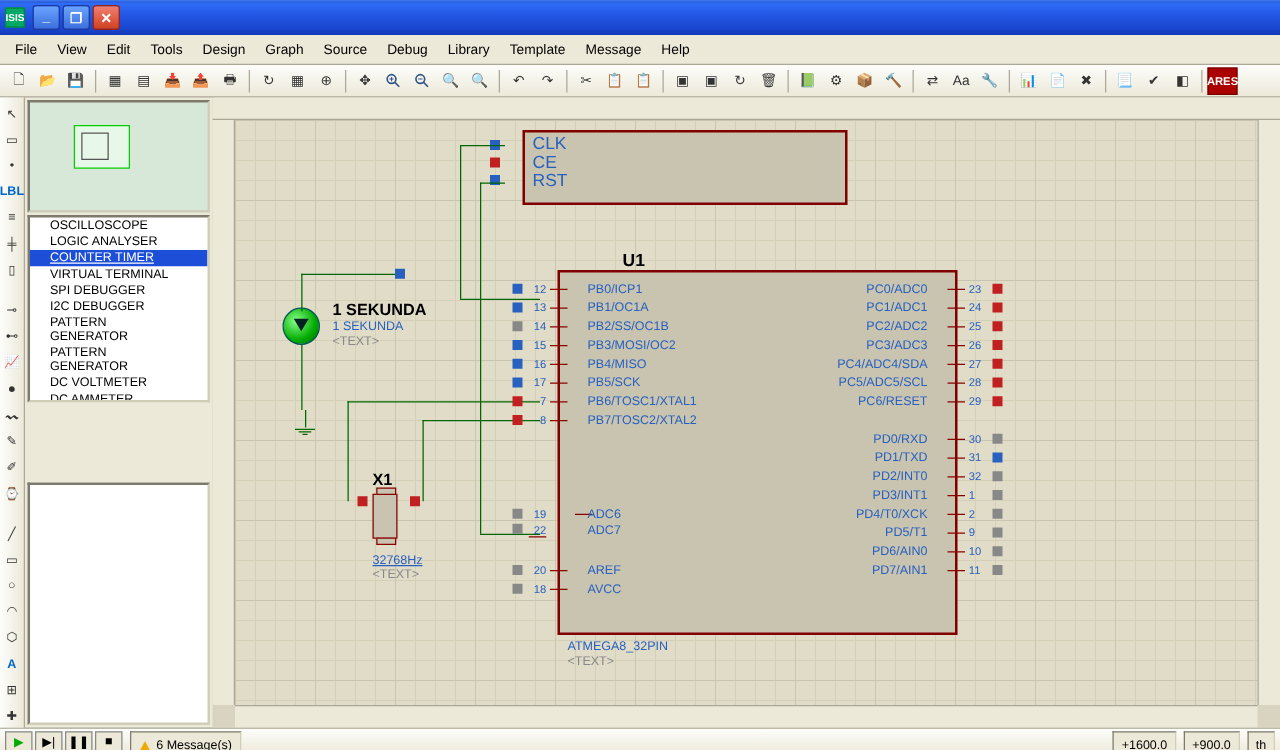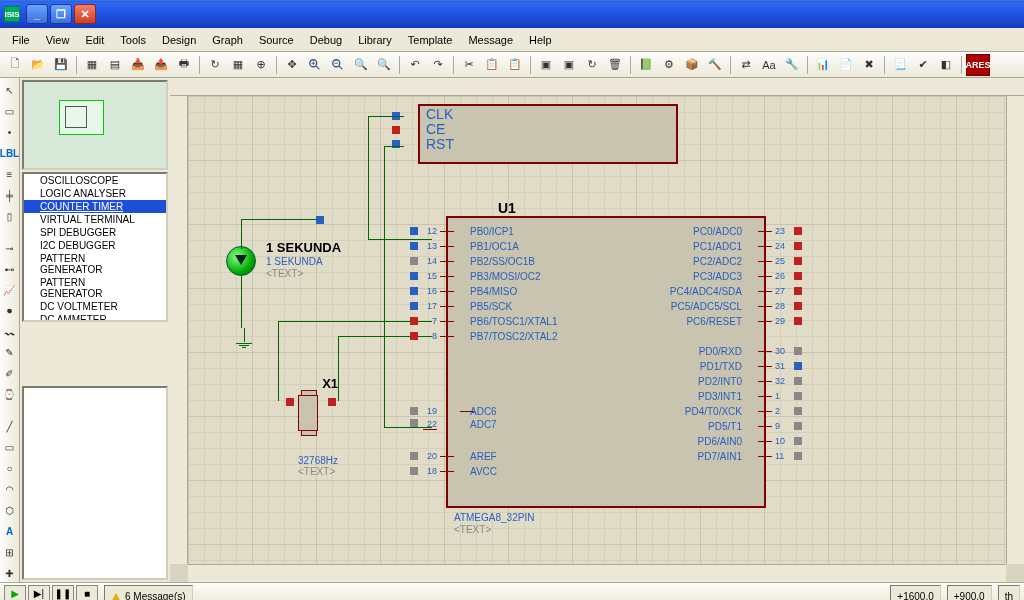--- a/index.html
+++ b/index.html
@@ -145,25 +145,25 @@
 }
 .led-tri { position:absolute; left:9px; top:9px; width:0;height:0;border-left:6px solid transparent;border-right:6px solid transparent;border-top:10px solid #022; }
 .led-label { position:absolute; left:40px; top:-6px; font-size:13px; color:#000; font-weight:bold; white-space:nowrap; }
 .led-sub { position:absolute; left:40px; top:10px; font-size:10px; color:#2860c0; white-space:nowrap; }
 .led-text { position:absolute; left:40px; top:22px; font-size:10px; color:#888; }
 .ground { position:absolute; left:48px; top:232px; }
 .ground .stem { width:1px; height:14px; background:#060; margin:0 auto; }
 .ground .bar { height:1px; background:#060; margin:1px auto; }
 
 .xtal { position:absolute; left:110px; top:280px; }
-.xtal-label { font-size:13px; font-weight:bold; color:#000;text-align:right; }
+.xtal-label { font-size:13px; font-weight:bold; color:#000; }
 .xtal-body { width:20px; height:36px; border:1px solid #800; margin-top:4px; position:relative; background:#c8c4b0; }
 .xtal-body::before,.xtal-body::after { content:''; position:absolute; width:14px; height:4px; background:#c8c4b0; border:1px solid #800; left:2px; }
 .xtal-body::before { top:-6px; } .xtal-body::after { bottom:-6px; }
-.xtal-freq { font-size:10px; color:#2860c0; margin-top:24px; }
+.xtal-freq { font-size:10px; color:#2860c0; margin-top:12px;text-decoration:underline; }
 .xtal-text { font-size:10px; color:#888; }
 
 .chip {
   position:absolute; left:258px; top:120px;
   width:320px; height:292px;
   border:2px solid #800000;
   background:#c8c4b0;
 }
 .chip-label { position:absolute; left:310px; top:104px; font-size:14px; font-weight:bold; }
 .chip-part { position:absolute; left:266px; top:416px; font-size:10px; color:#2860c0; }

